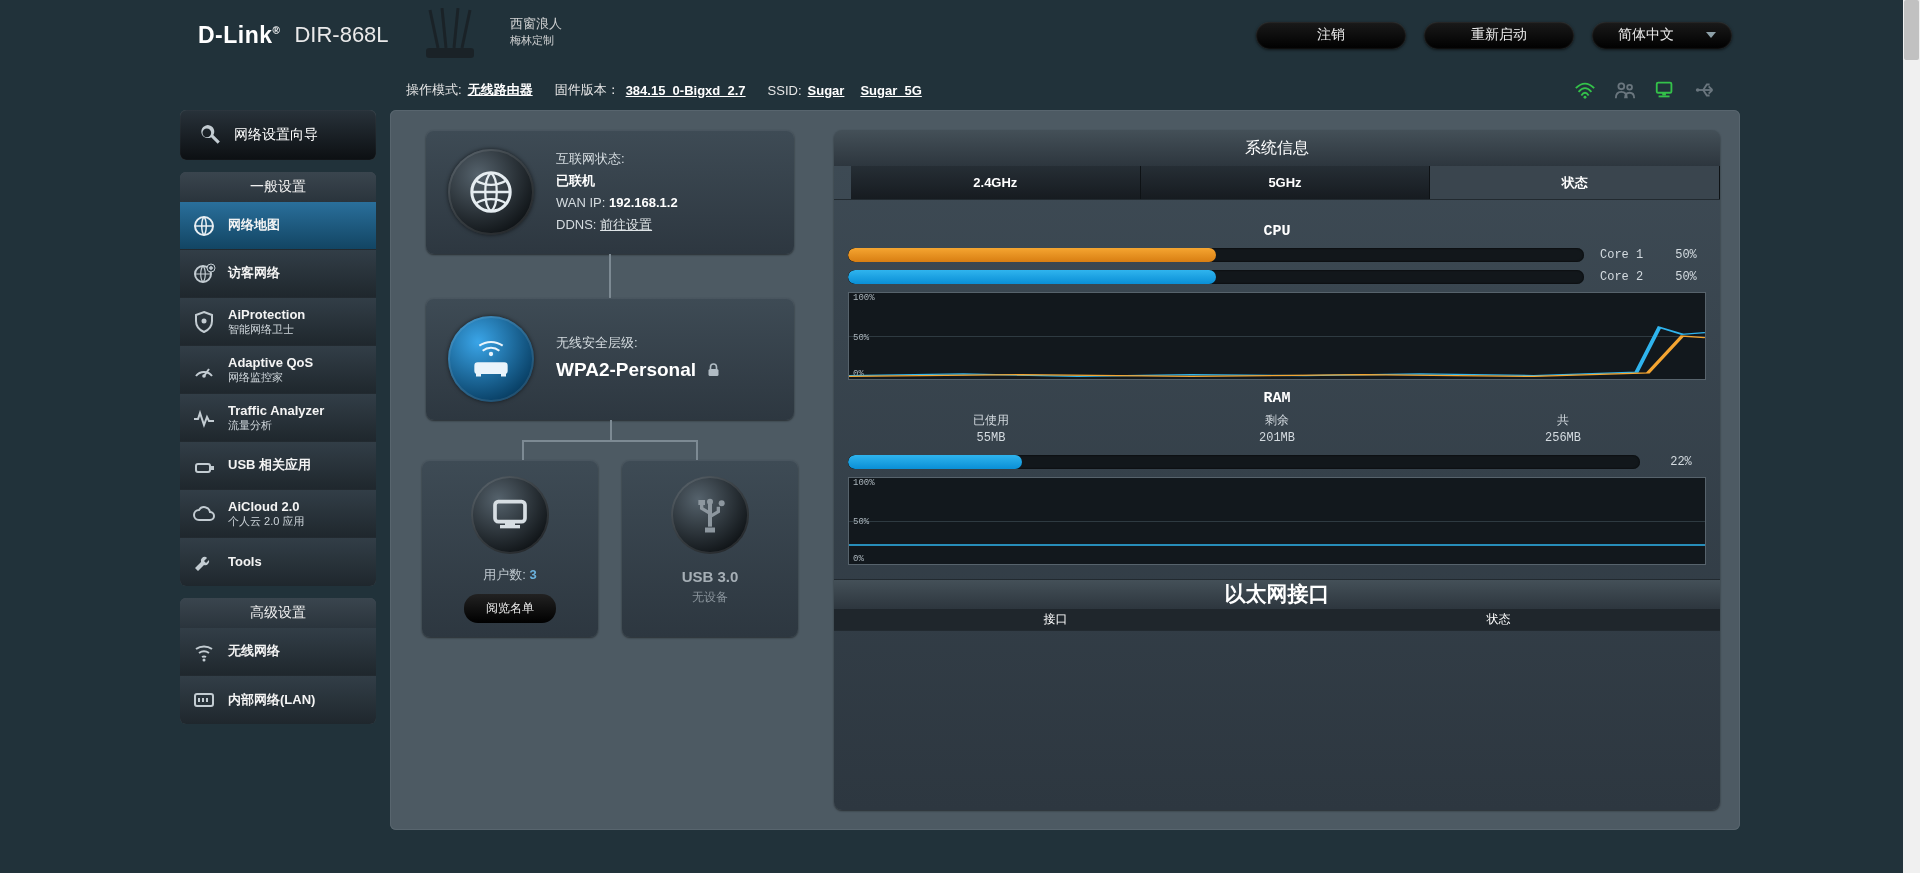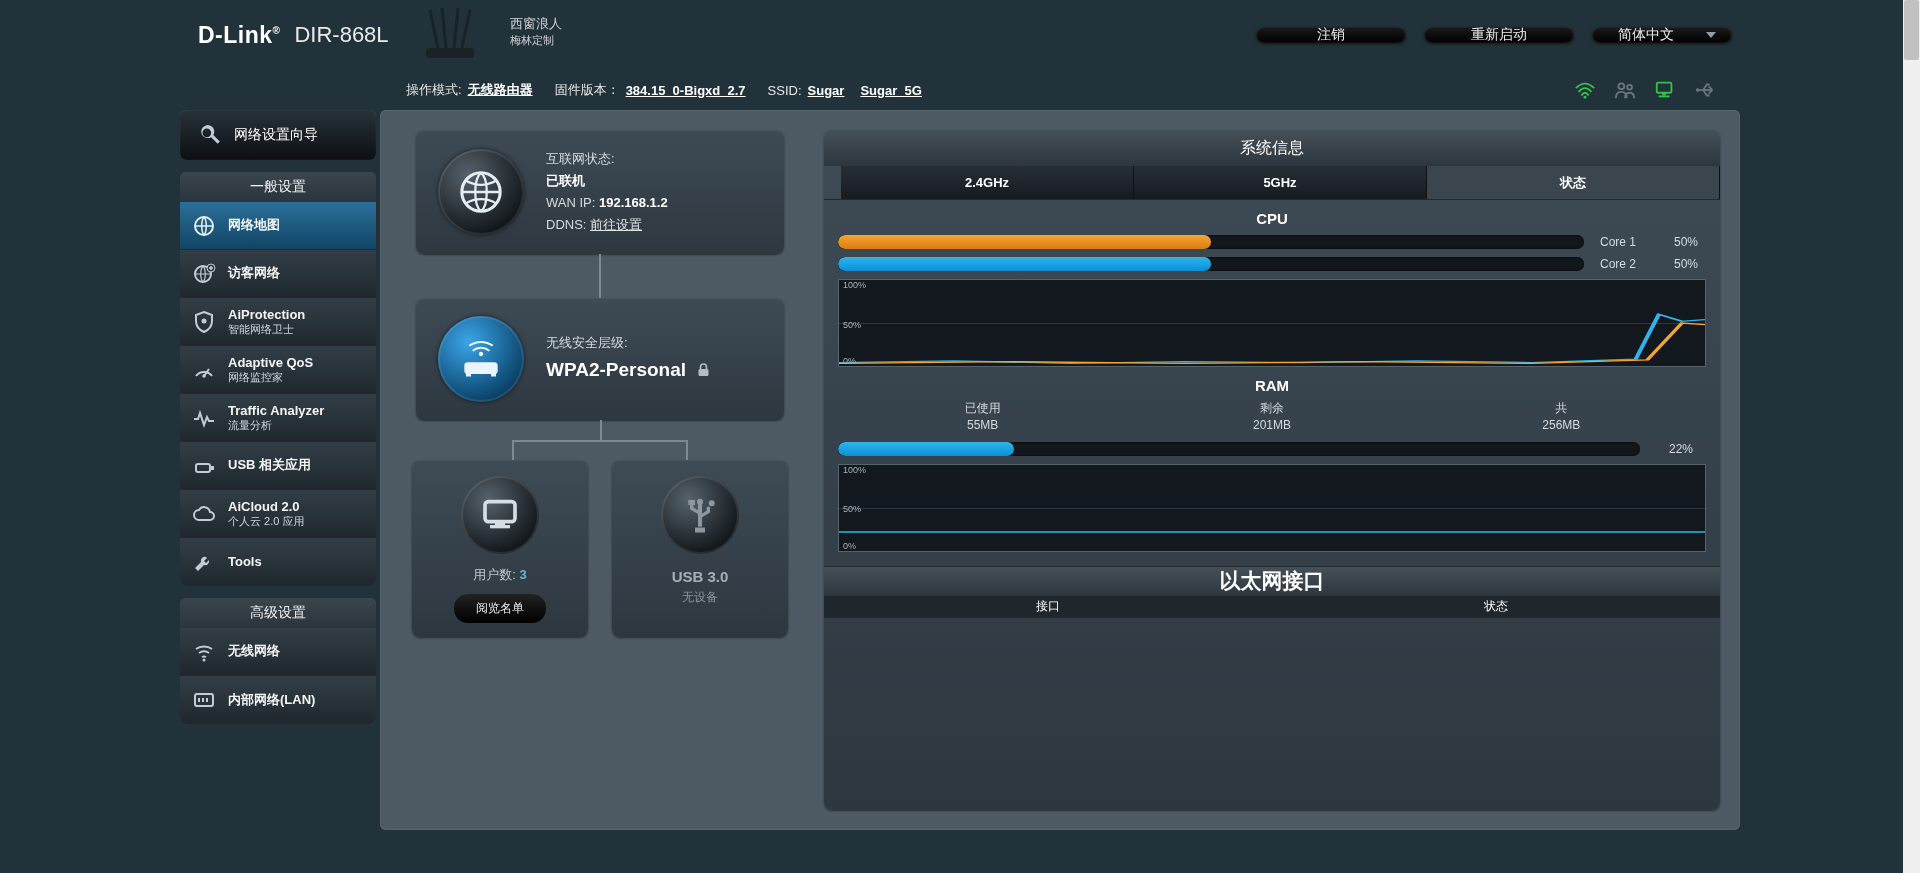--- a/index.html
+++ b/index.html
@@ -72,21 +72,21 @@
 
   .header-right {
     margin-left: auto;
     display: flex;
     align-items: center;
     gap: 18px;
     padding-right: 8px;
   }
   .pill-btn {
     min-width: 150px;
-    height: 16px;
+    height: 27px;
     border-radius: 16px;
     background: linear-gradient(to bottom, #1a1a1a, #000);
     box-shadow: inset 0 0 2px rgba(255,255,255,0.2), 0 1px 3px rgba(0,0,0,0.6);
     display: flex;
     align-items: center;
     justify-content: center;
     font-size: 14px;
     color: #ececec;
     cursor: pointer;
     position: relative;
@@ -118,21 +118,21 @@
     display: flex;
     gap: 18px;
     padding-right: 24px;
     align-items: center;
   }
   .ib-icon { width: 22px; height: 20px; }
 
   
   .main {
     display: flex;
-    gap: 4px;
+    gap: 14px;
     justify-content: center;
   }
   .sidebar {
     width: 196px;
     display: flex;
     flex-direction: column;
     gap: 12px;
   }
   .wizard-btn {
     height: 50px;
@@ -303,21 +303,22 @@
     display:flex; align-items:center; justify-content:center;
     font-size:13px; font-weight:bold;
     background: linear-gradient(to bottom,#262e35,#161b20);
     cursor:pointer;
     border-right:1px solid #0e1215;
   }
   .sys-tab.active {
     background: #3a454e;
   }
   .sys-section {
-    padding: 4px 14px 4px;
+    padding: 17px 14px 4px;
+    font-family: Liberation Mono, monospace;
   }
   .sys-h { text-align:center; font-weight:bold; font-size:15px; margin:6px 0; }
   .bar-row {
     display:flex; align-items:center; gap:16px;
     margin: 8px 0;
   }
   .bar-track {
     flex:1; height:14px; border-radius:7px;
     background:#12171b;
     position:relative; overflow:hidden;

